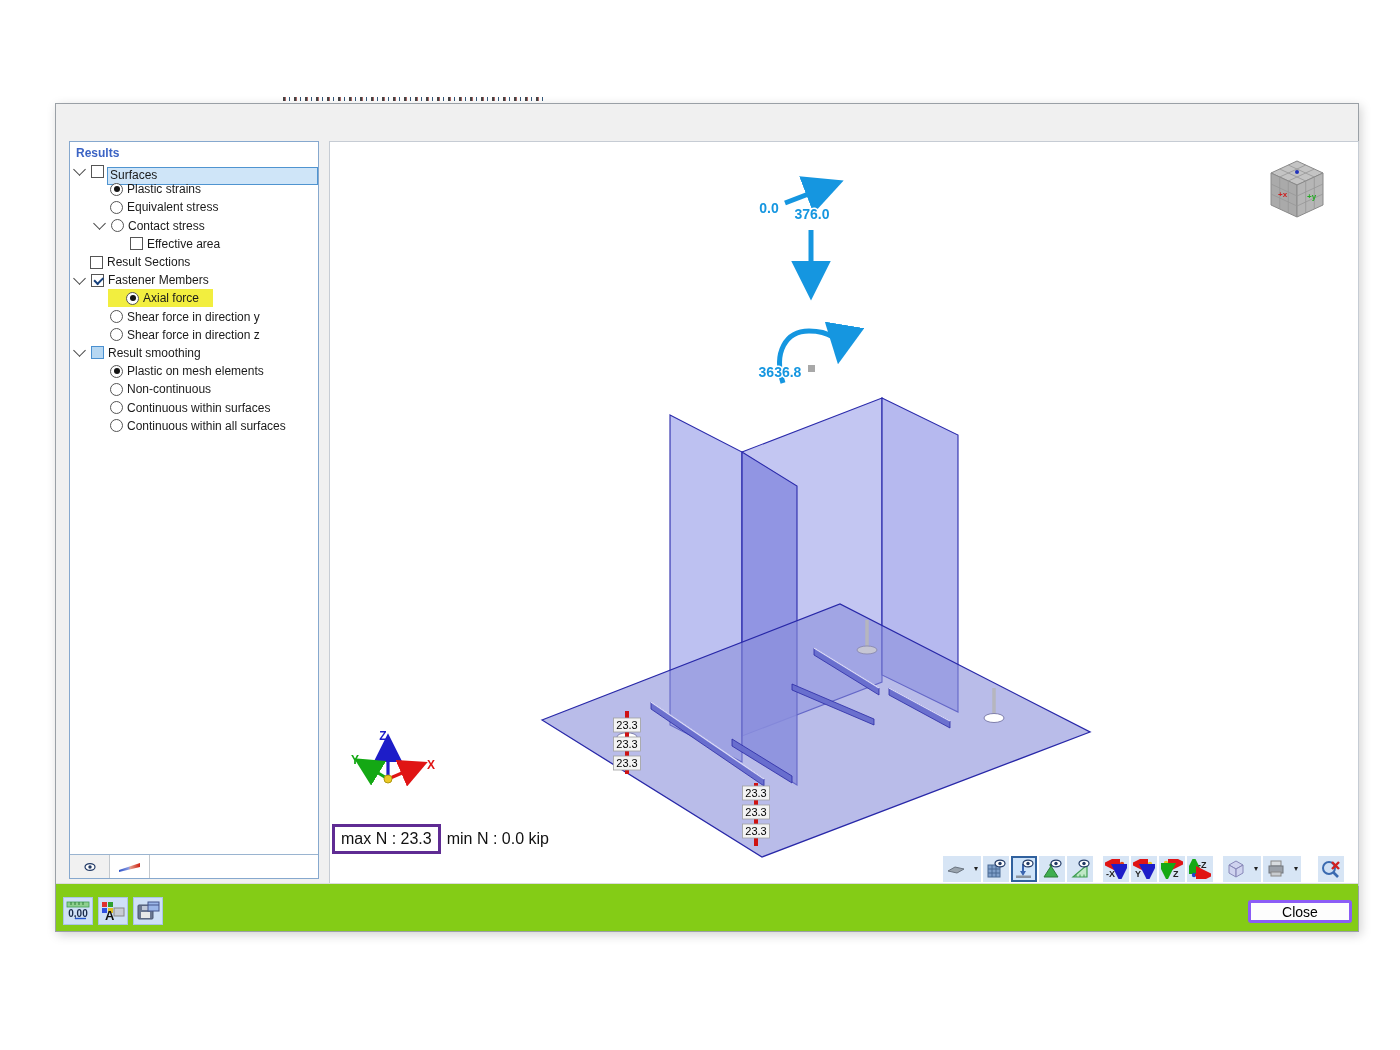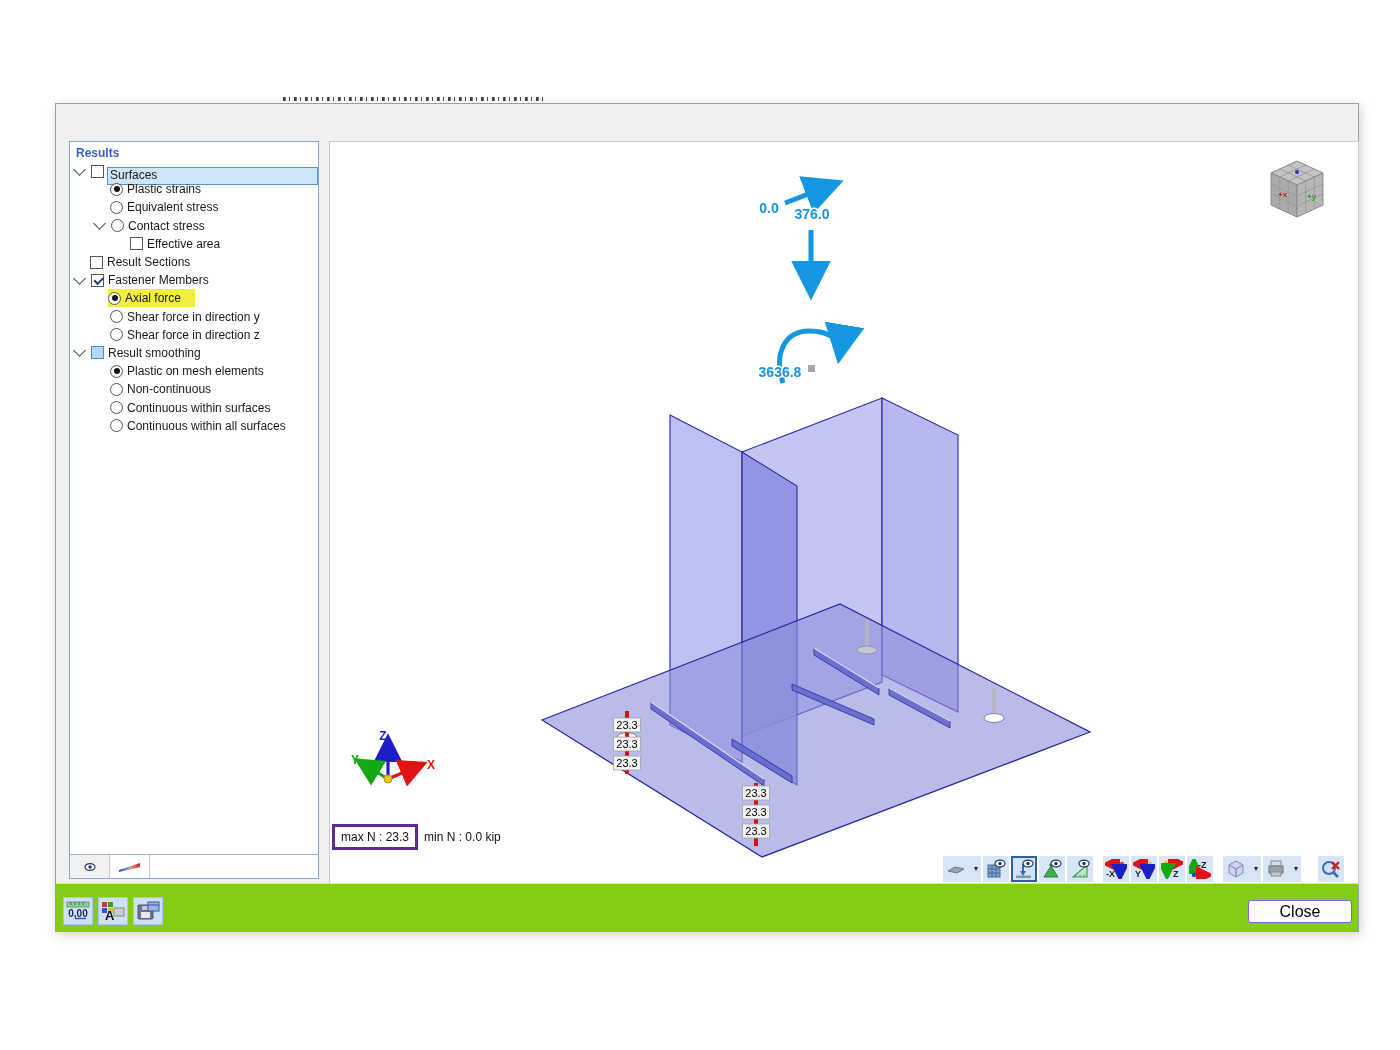--- a/index.html
+++ b/index.html
@@ -27,48 +27,48 @@
   .chev.c1{margin-left:25px;}
   .cb{width:13px;height:13px;border:1px solid #555;background:#fff;flex:0 0 auto;position:relative;box-sizing:border-box;}
   .cb.checked::after{content:"";position:absolute;left:2px;top:2.5px;width:7px;height:3.5px;
     border-left:2px solid #16407c;border-bottom:2px solid #16407c;transform:rotate(-45deg);}
   .cb.partial{background:#b6d7f2;border-color:#4a90d0;}
   .rb{width:13px;height:13px;border:1px solid #555;border-radius:50%;background:#fff;flex:0 0 auto;position:relative;box-sizing:border-box;}
   .rb.on::after{content:"";position:absolute;left:2.5px;top:2.5px;width:6px;height:6px;border-radius:50%;background:#141414;}
   .ml3{margin-left:3px;} .ml20{margin-left:20px;} .ml40{margin-left:40px;} .ml60{margin-left:60px;}
   .lbl{margin-left:4px;}
   .lbl.sel{flex:1;background:#cfe5f8;border:1px solid #4f94d0;height:16px;line-height:15px;padding:0 2px;margin-left:3px;margin-top:10px;}
-  .hlwrap{display:flex;align-items:center;background:#f2ee3f;padding:2px 14px 2px 0;margin-left:38px;}
+  .hlwrap{display:flex;align-items:center;background:#f2ee3f;padding:2px 14px 2px 18px;margin-left:38px;}
   .tabstrip{position:absolute;left:0;right:0;bottom:0;height:23px;border-top:1px solid #9ab4d0;display:flex;background:#fff;}
   .ptab{width:40px;height:100%;display:flex;align-items:center;justify-content:center;box-sizing:border-box;}
   .ptab.inactive{background:#f1f1f1;border-right:1px solid #c2c8ce;}
   .ptab.active{background:#fff;border-right:1px solid #c2c8ce;}
   
   .view-panel{position:absolute;left:273px;top:37px;width:1030px;height:745px;background:#fff;
     border:1px solid #c6ccd4;box-sizing:border-box;}
   .view-head{position:absolute;left:6px;top:7px;font-size:12.5px;line-height:17px;color:#111;}
   .scene{position:absolute;left:0;top:0;}
   .navcube{position:absolute;right:28px;top:16px;}
-  .summary{position:absolute;left:2px;top:682px;display:flex;align-items:center;font-size:12px;color:#111;}
+  .summary{position:absolute;left:2px;top:682px;display:flex;align-items:center;font-size:16px;color:#111;}
   .maxbox{border:3px solid #5f2b93;padding:3px 6px;background:rgba(255,255,255,.8);}
   .minval{margin-left:6px;}
   
   .toolbar{position:absolute;right:14px;bottom:3px;display:flex;align-items:center;gap:2px;}
   .tbtn{width:26px;height:26px;background:#d7e5f5;display:flex;align-items:center;justify-content:center;cursor:pointer;box-sizing:border-box;}
   .tbtn.wide{width:38px;justify-content:space-between;padding:0 3px;}
   .tbtn.sel{border:2px solid #30619e;background:#cfe4fa;}
   .caret{font-size:8px;color:#222;line-height:1;}
   .tgap{width:6px;} .tgap2{width:13px;}
   
   .footer{position:absolute;left:0;right:0;bottom:0;height:47px;background:#84cc16;border-top:1px solid #dcdcdc;}
   .fbtn{position:absolute;top:13px;width:30px;height:28px;background:#cfe0f6;border:1px solid #aac4e8;
     display:flex;align-items:center;justify-content:center;box-sizing:border-box;cursor:pointer;}
   .fb1{left:7px;} .fb2{left:42px;} .fb3{left:77px;}
   .close-button{position:absolute;right:6px;bottom:8px;width:104px;height:23px;background:#fdfdfd;
-    border:1px solid #8b5cf6;border-radius:3px;font-size:16px;font-family:"Liberation Sans",sans-serif;cursor:pointer;}
+    border:3px solid #8b5cf6;border-radius:3px;font-size:14px;font-family:"Liberation Sans",sans-serif;cursor:pointer;}
   text{font-family:"Liberation Sans",sans-serif;}
   .loadlabel{font-size:14px;font-weight:bold;fill:#1596e0;stroke:#ffffff;stroke-width:3px;paint-order:stroke;}
   .fastlabel{font-size:11px;fill:#000;}
   .axlabel{font-size:12px;font-weight:bold;}
 </style>
 </head>
 <body>
 
 <svg width="0" height="0" style="position:absolute" aria-hidden="true">
   <defs>

